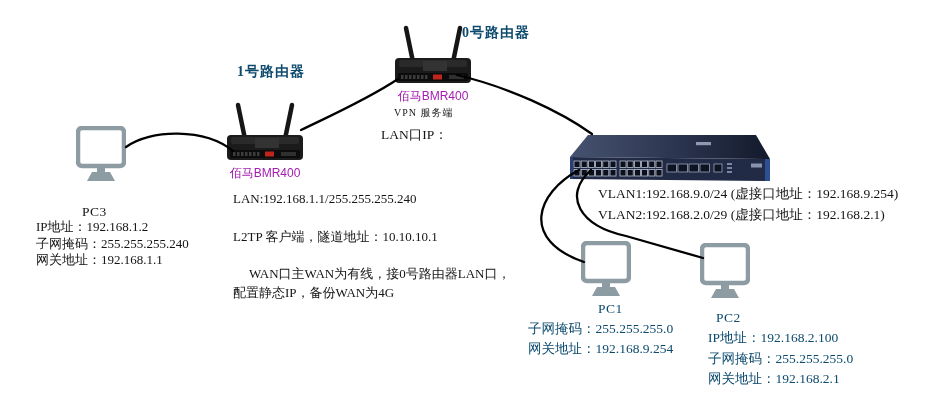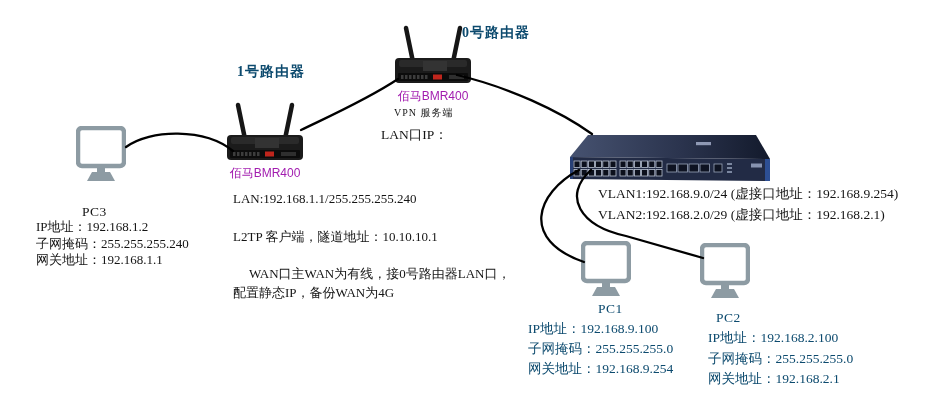--- a/index.html
+++ b/index.html
@@ -169,21 +169,20 @@
   <div class="abs label txt black" style="left:233px;top:191px;">LAN:192.168.1.1/255.255.255.240</div>
   <div class="abs label txt black" style="left:233px;top:229px;">L2TP 客户端，隧道地址：10.10.10.1</div>
   <div class="abs label txt black" style="left:233px;top:266px;margin-left:16px;">WAN口主WAN为有线，接0号路由器LAN口，</div>
   <div class="abs label txt black" style="left:233px;top:285px;">配置静态IP，备份WAN为4G</div>
 
   <div class="abs label txt black" style="left:598px;top:186px;font-size:13.5px;">VLAN1:192.168.9.0/24 (虚接口地址：192.168.9.254)</div>
   <div class="abs label txt black" style="left:598px;top:207px;font-size:13.5px;">VLAN2:192.168.2.0/29 (虚接口地址：192.168.2.1)</div>
 
   <div class="abs label txt red pc-label" style="left:598px;top:301px;">PC1</div>
   <div class="abs label info red" style="left:528px;top:319px;font-size:13.5px;line-height:20px;">
-    <div>IP地址：192.168.9.100</div>
     <div>子网掩码：255.255.255.0</div>
     <div>网关地址：192.168.9.254</div>
   </div>
 
   <div class="abs label txt red pc-label" style="left:716px;top:310px;">PC2</div>
   <div class="abs label info red" style="left:708px;top:328px;font-size:13.5px;line-height:20.5px;">
     <div>IP地址：192.168.2.100</div>
     <div>子网掩码：255.255.255.0</div>
     <div>网关地址：192.168.2.1</div>
   </div>

